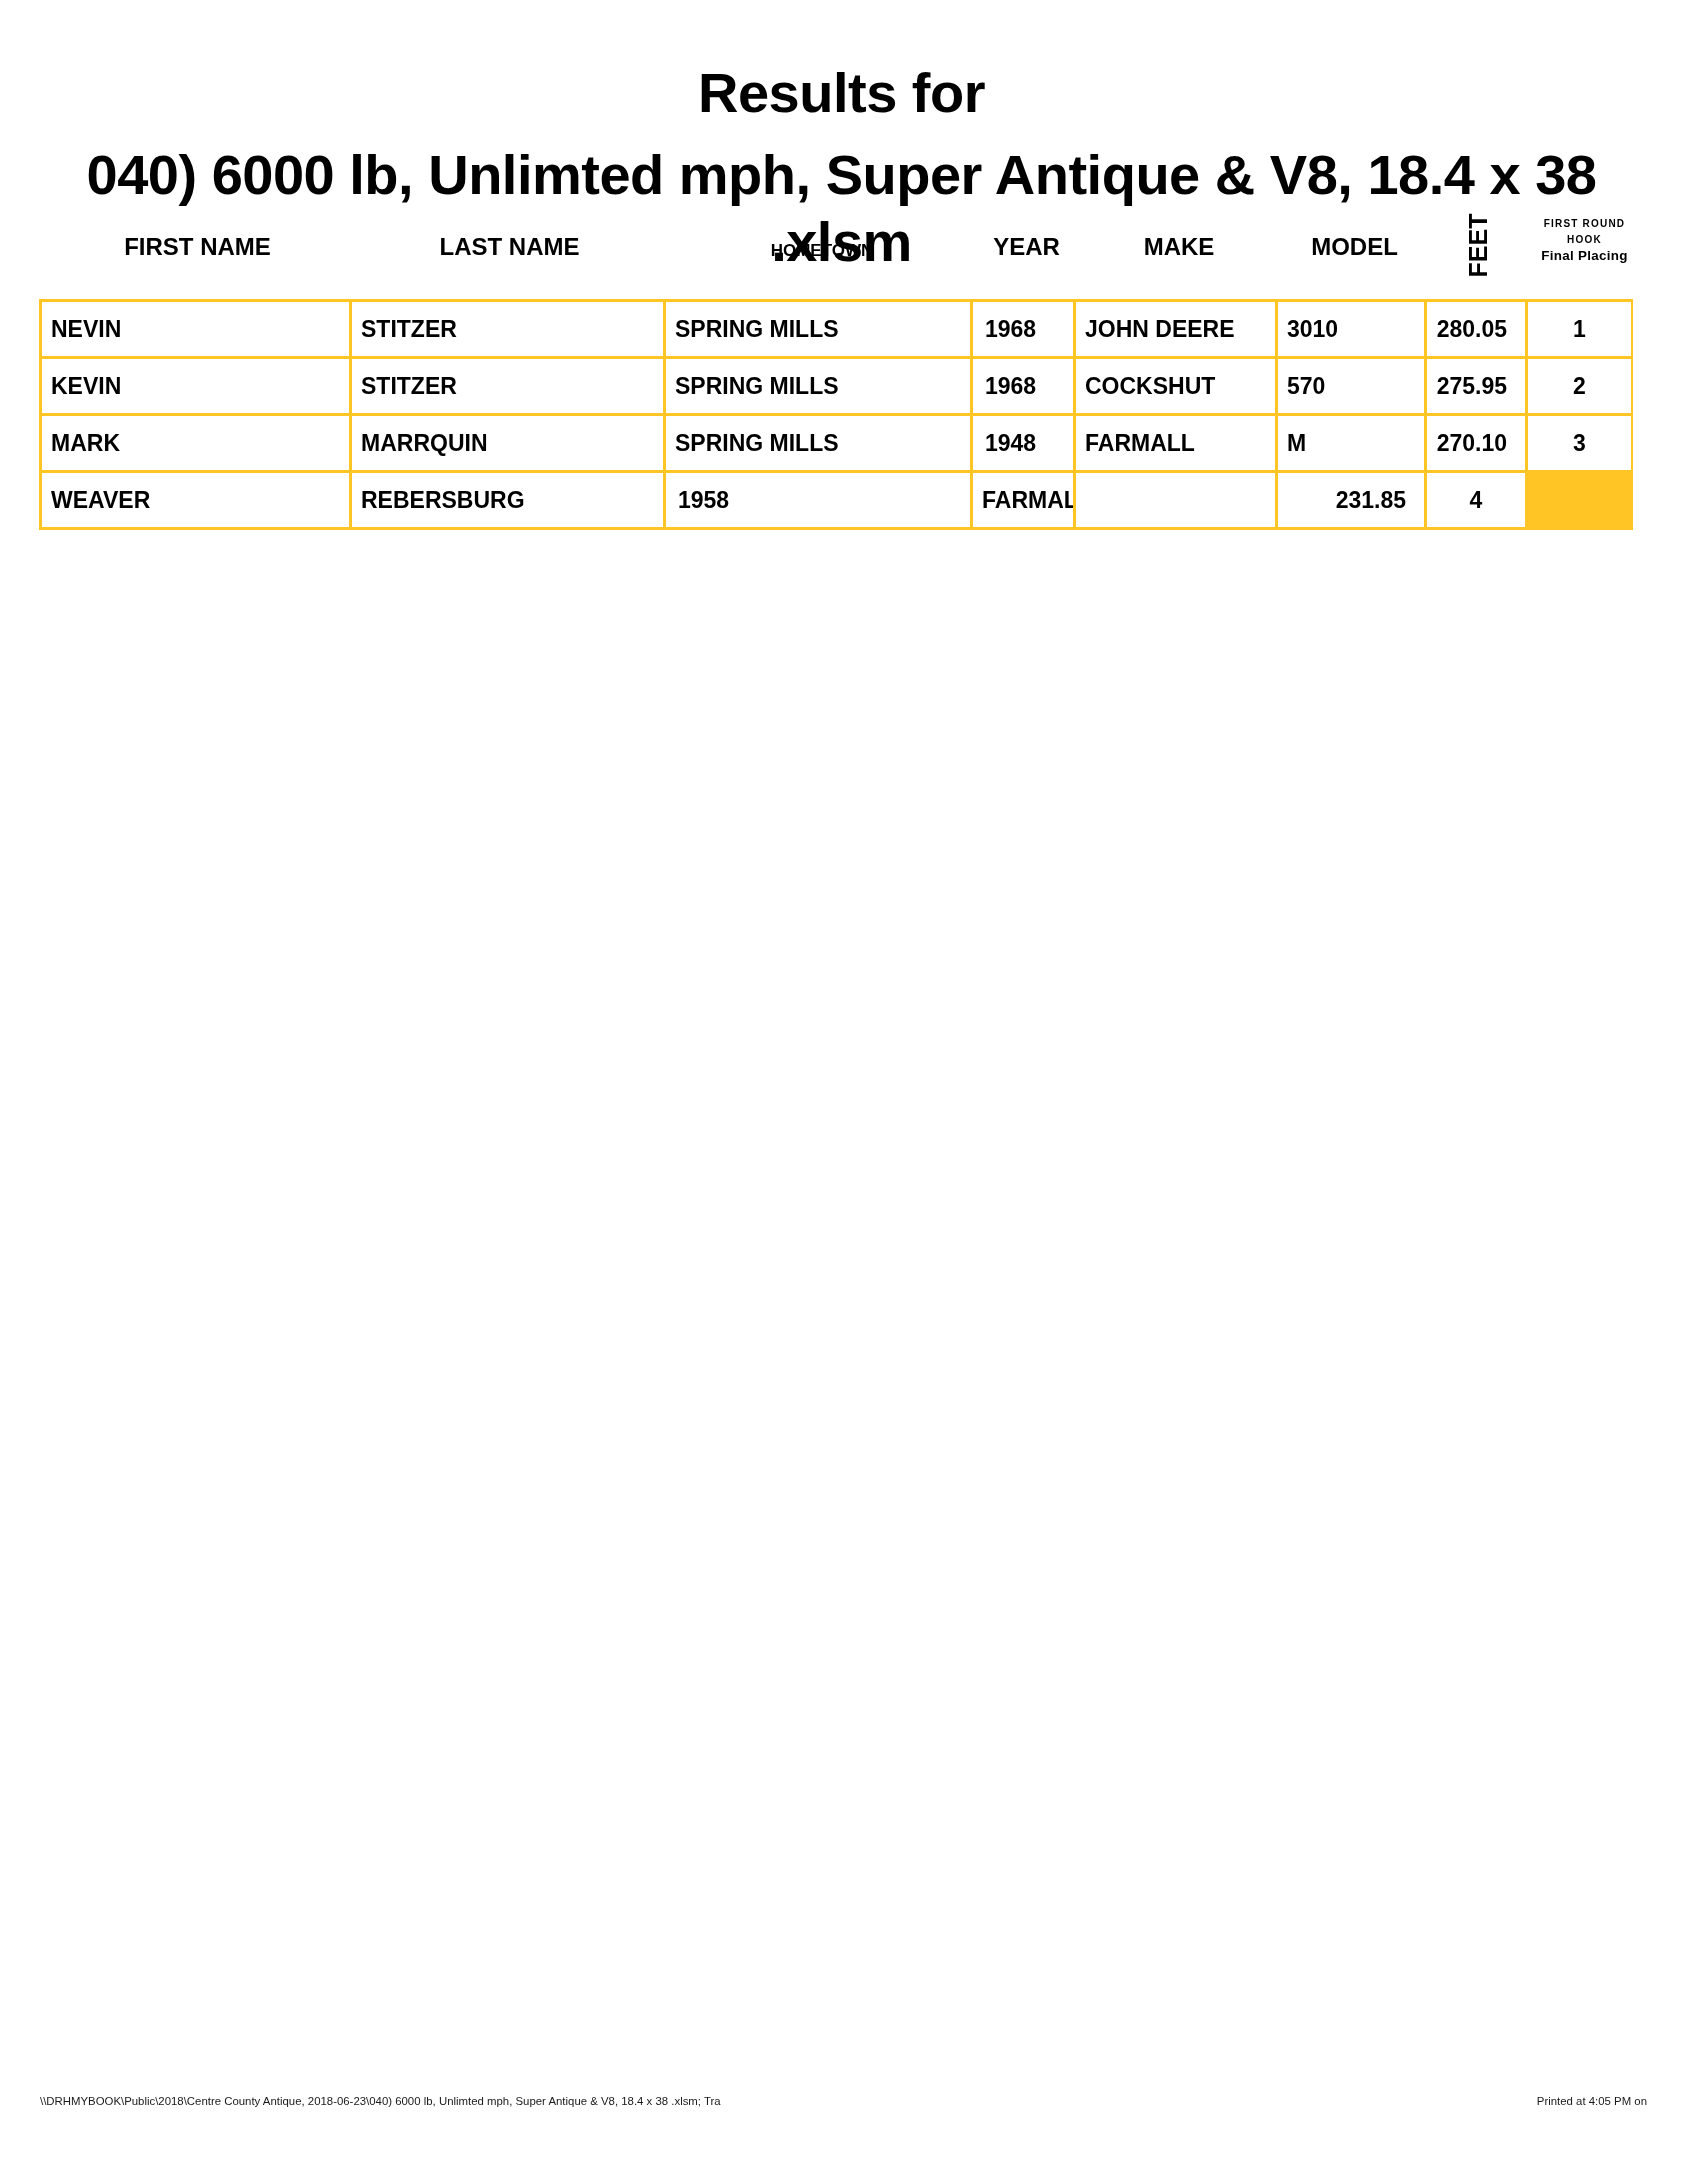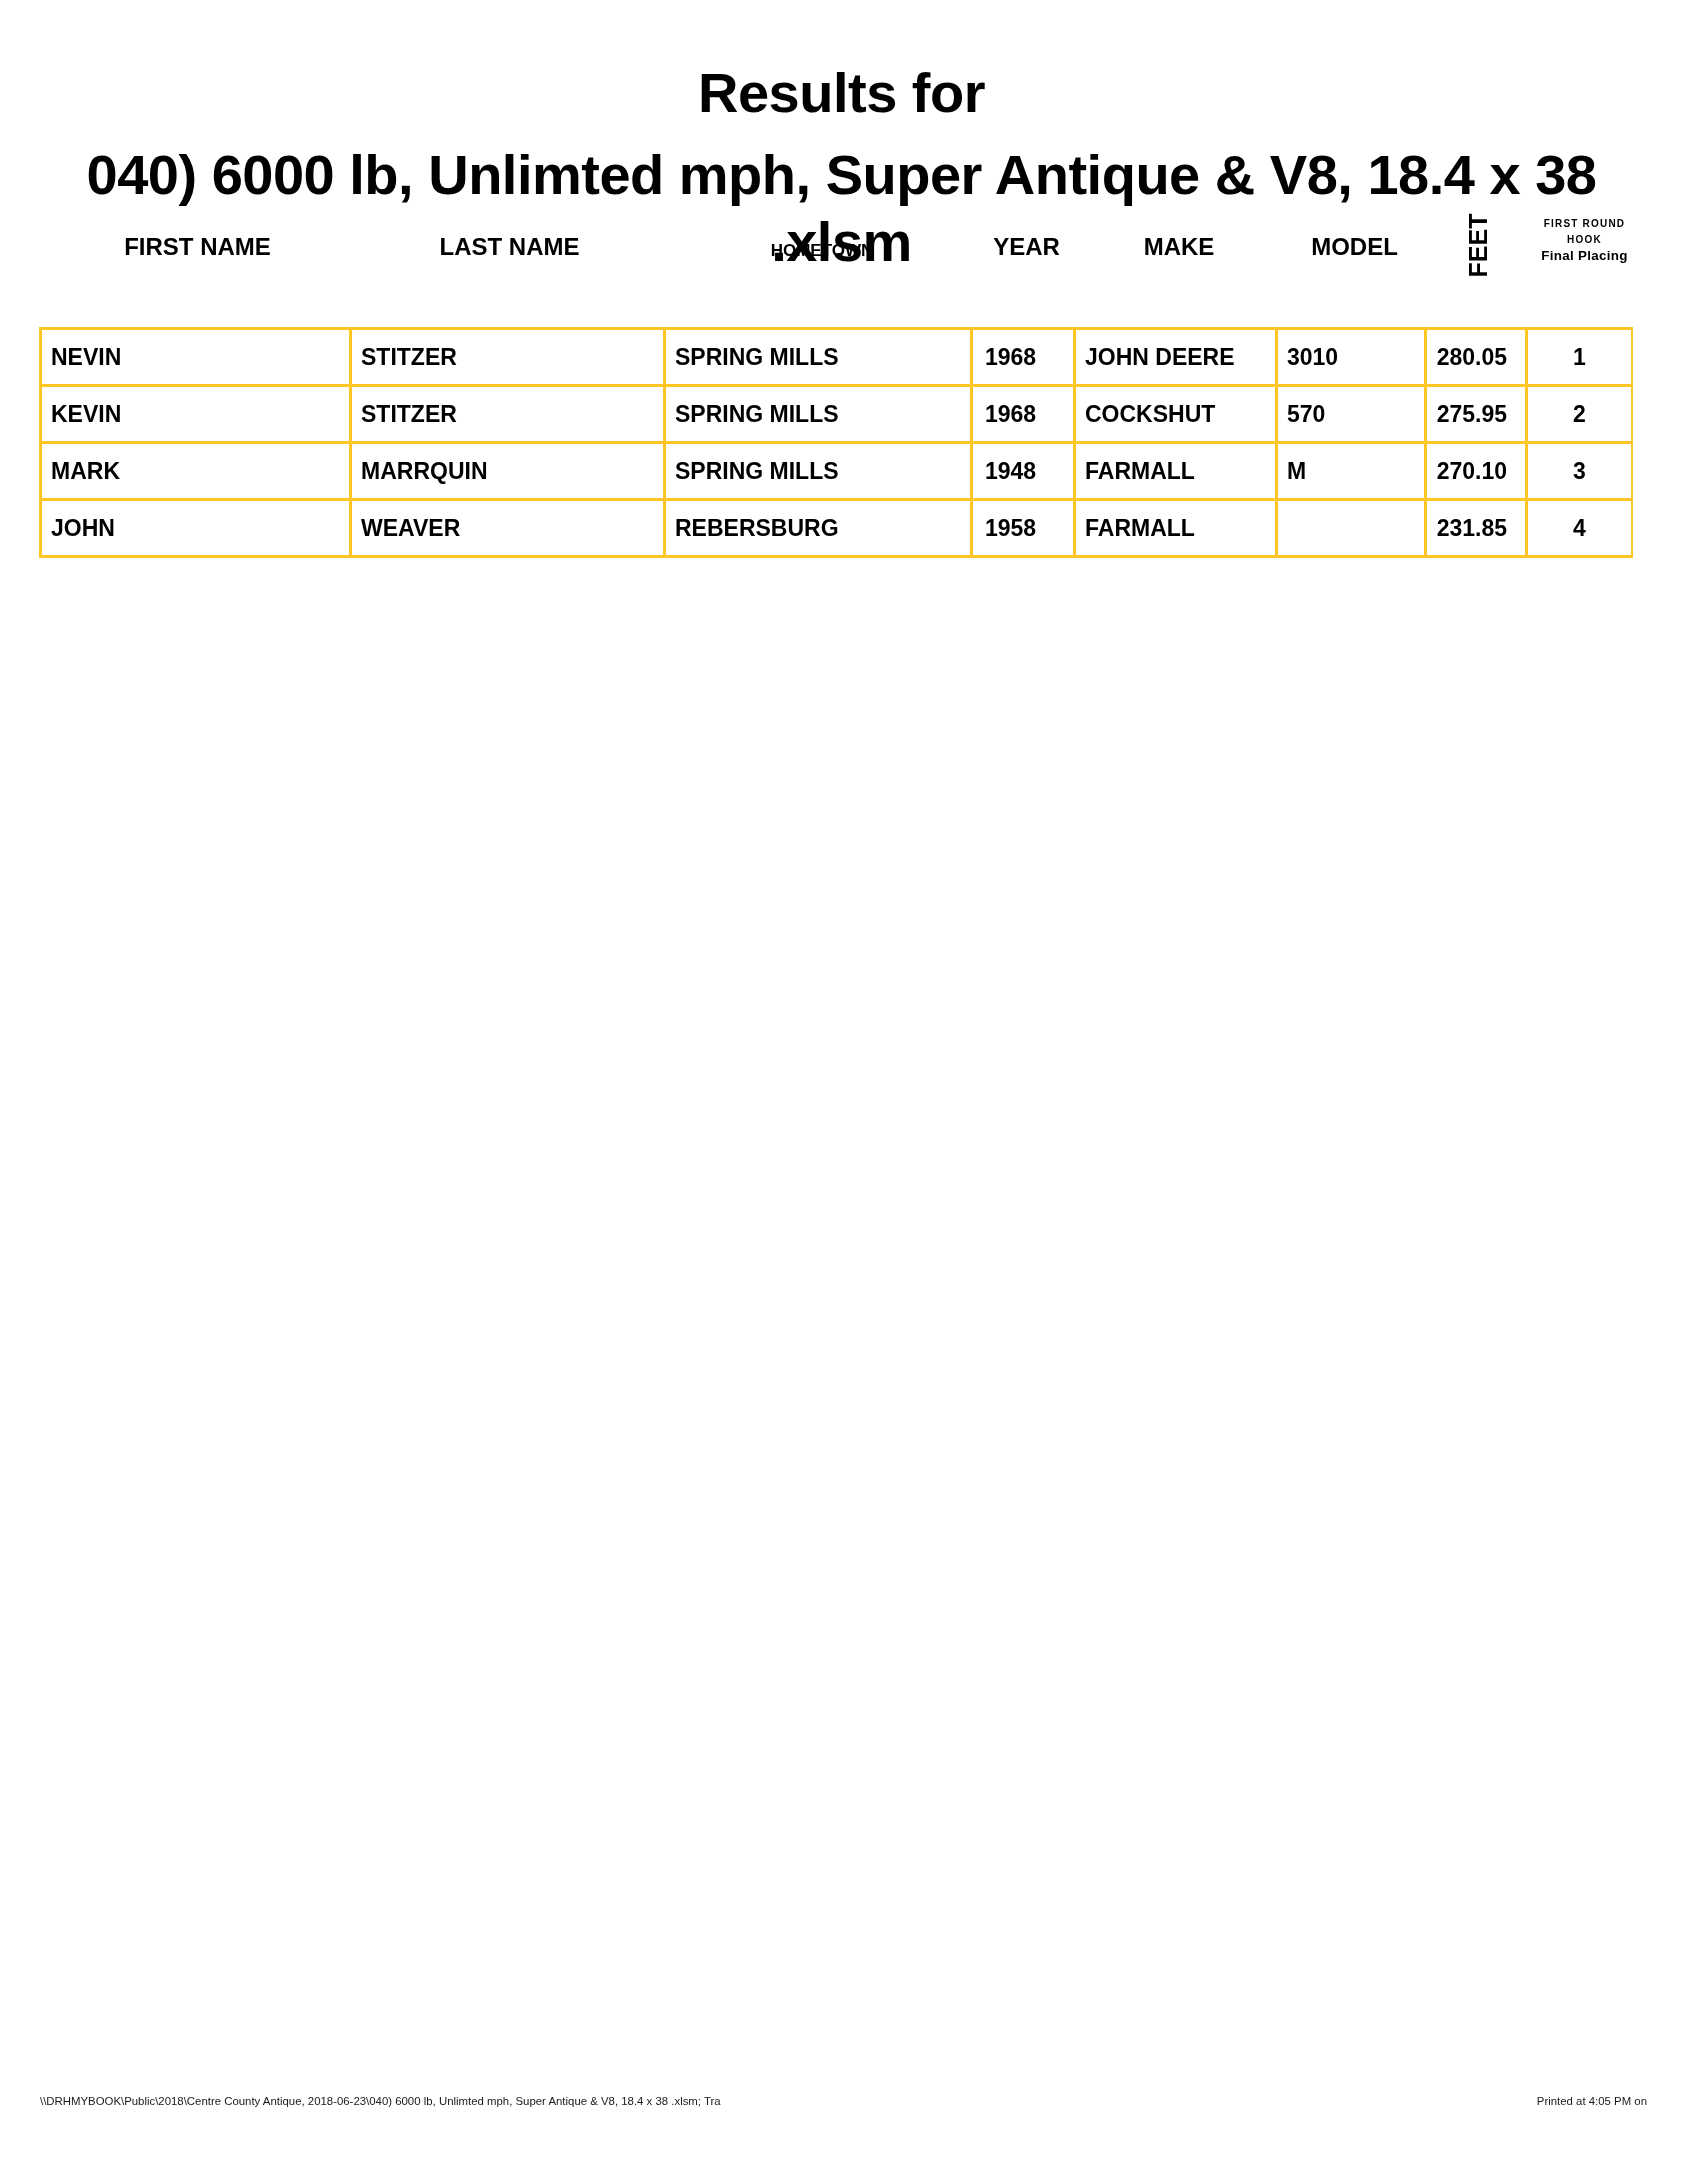--- a/index.html
+++ b/index.html
@@ -71,21 +71,20 @@
   .results-table {
     position: absolute;
     left: 39px; top: 299px;
     width: 1588px;
     padding: 3px;
     background: #FFC524;
     display: grid;
     grid-template-columns: 307px 311px 304px 100px 199px 146px 98px 103px;
     grid-auto-rows: 54px;
     gap: 3px;
-    margin-top: 28px;
   }
   .cell {
     background: #ffffff;
     display: flex;
     align-items: center;
     font-weight: bold;
     font-size: 23px;
     white-space: nowrap;
     overflow: hidden;
   }
@@ -156,21 +155,20 @@
 
     <div class="cell c-text">MARK</div>
     <div class="cell c-text">MARRQUIN</div>
     <div class="cell c-text">SPRING MILLS</div>
     <div class="cell c-year">1948</div>
     <div class="cell c-text">FARMALL</div>
     <div class="cell c-text">M</div>
     <div class="cell c-feet">270.10</div>
     <div class="cell c-place">3</div>
 
-    <div class="cell c-text">JOHN</div>
     <div class="cell c-text">WEAVER</div>
     <div class="cell c-text">REBERSBURG</div>
     <div class="cell c-year">1958</div>
     <div class="cell c-text">FARMALL</div>
     <div class="cell c-text"></div>
     <div class="cell c-feet">231.85</div>
     <div class="cell c-place">4</div>
   </div>
 
   <div class="footer-left">\\DRHMYBOOK\Public\2018\Centre County Antique, 2018-06-23\040) 6000 lb, Unlimted mph, Super Antique &amp; V8, 18.4 x 38 .xlsm;  Tra</div>

